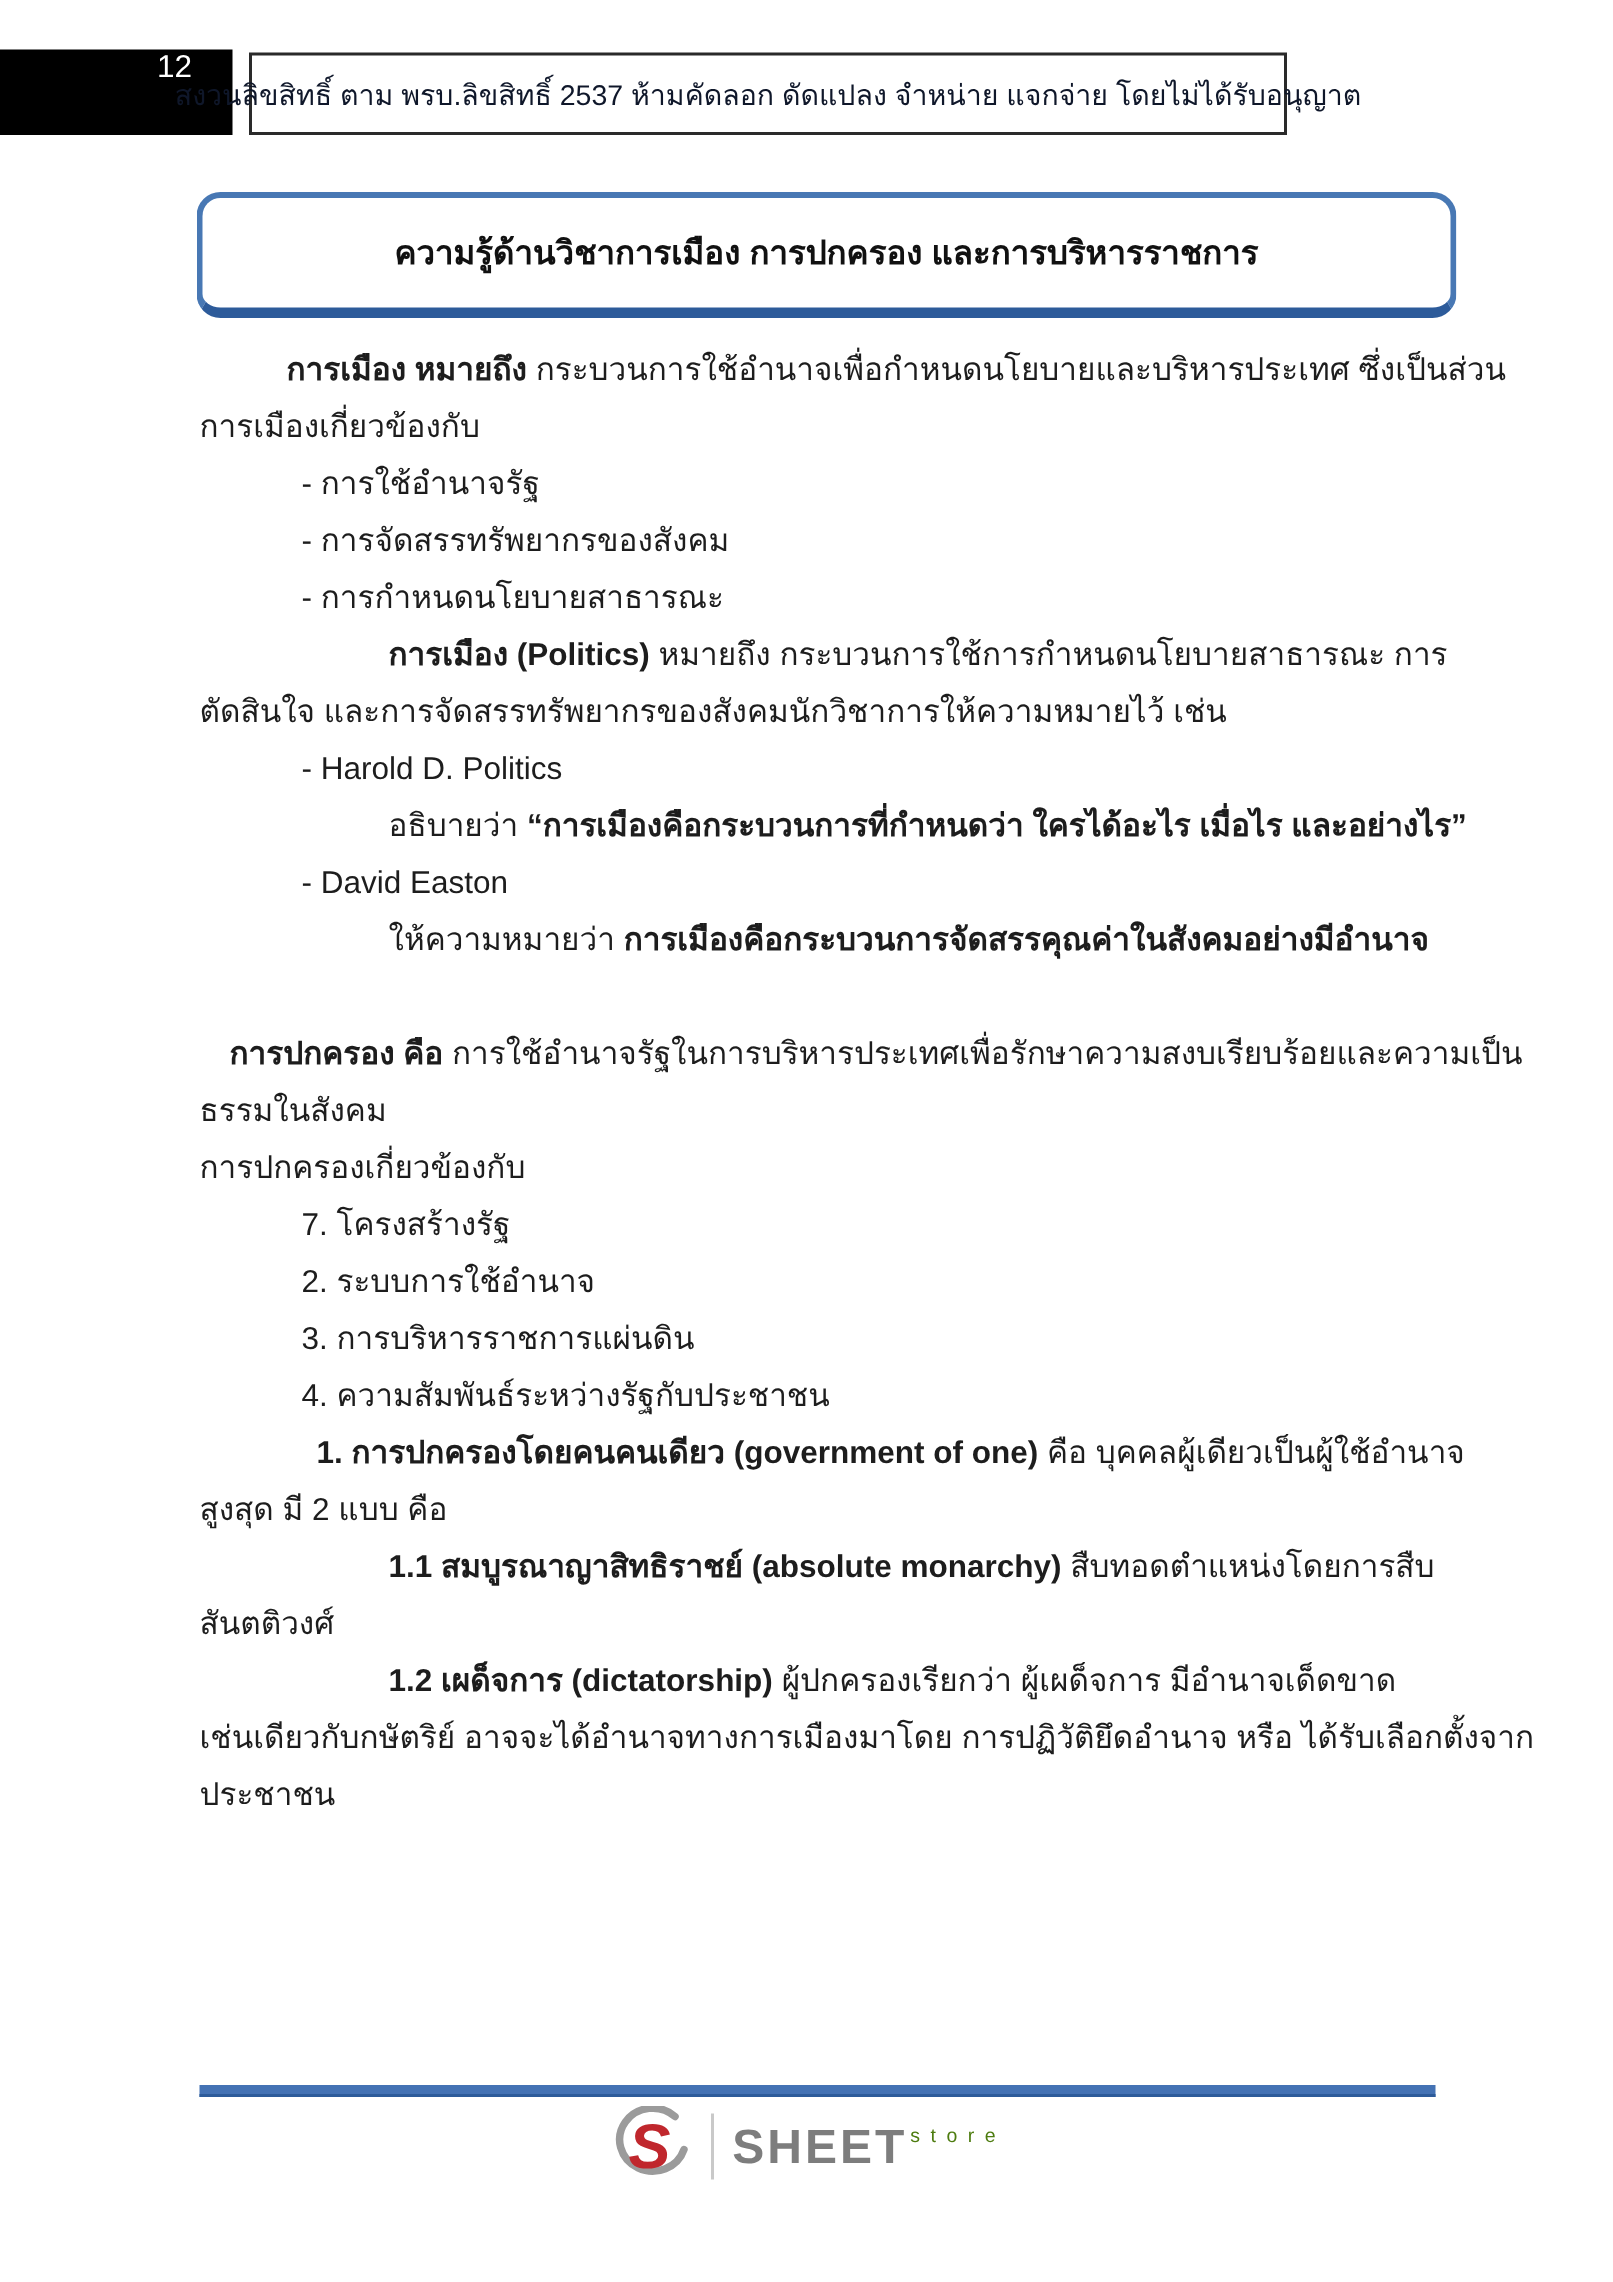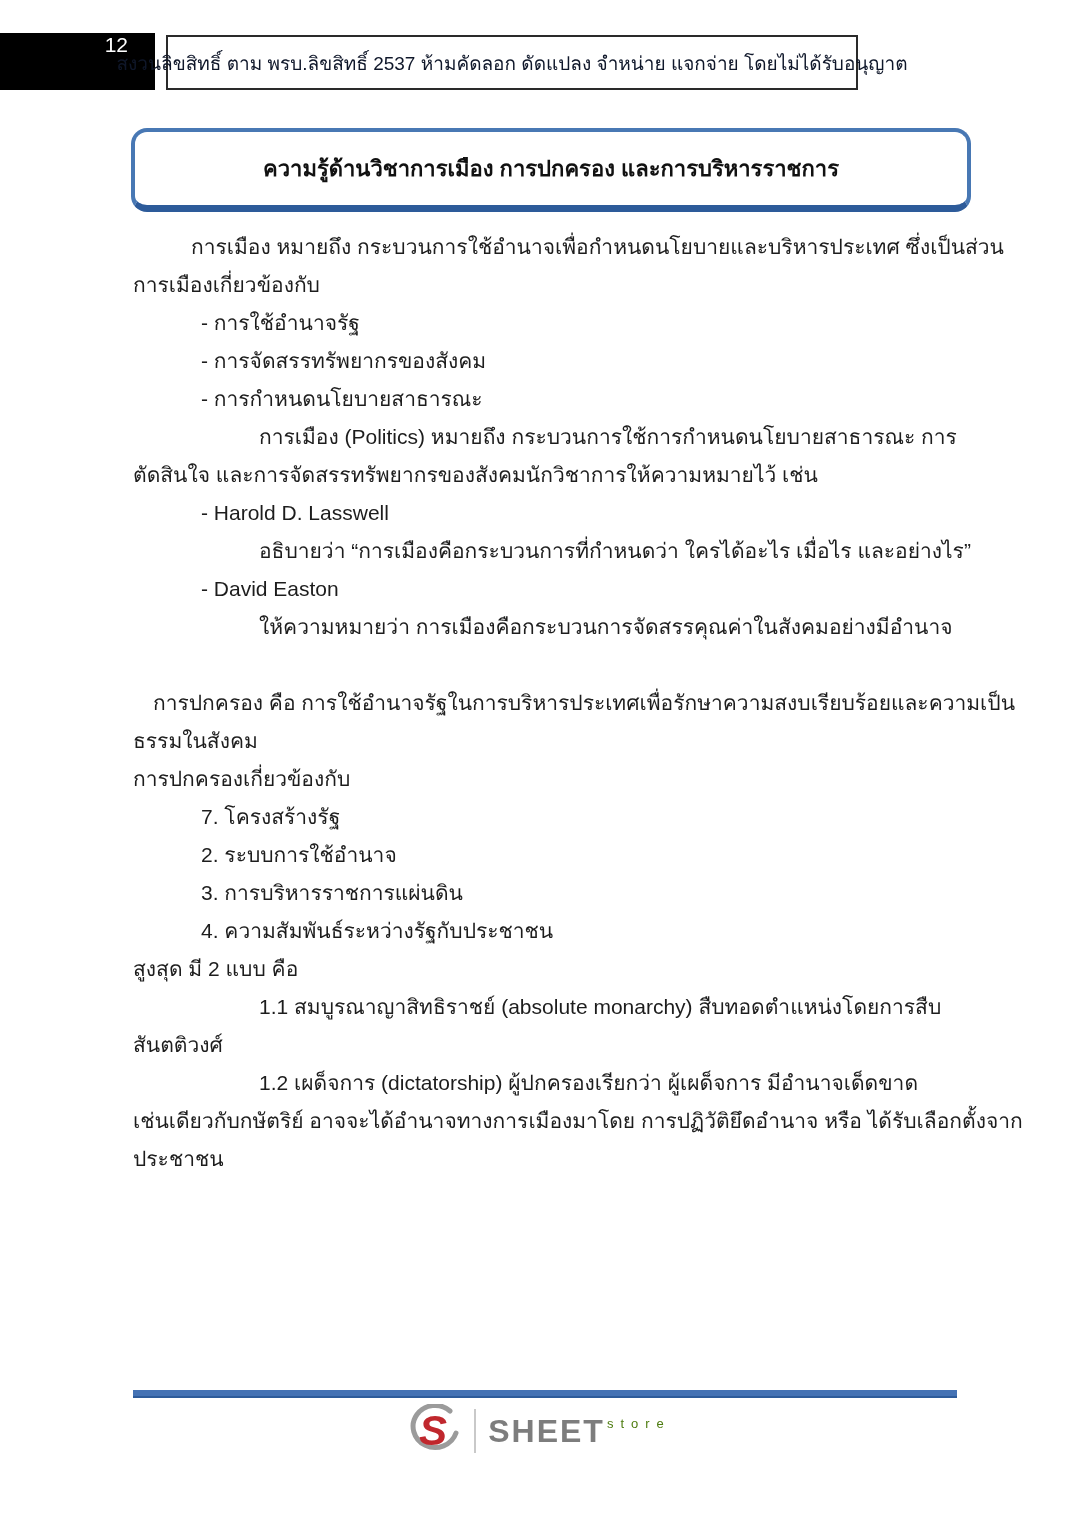--- a/index.html
+++ b/index.html
@@ -47,21 +47,21 @@
     font-size: 21px; color: #1d1d1d;
   }
   .line { line-height: 38px; height: 38px; white-space: nowrap; }
   .line.blank { height: 38px; }
   .line.flush { padding-left: 0; }
   .line.p1    { padding-left: 58px; }
   .line.small { padding-left: 20px; }
   .line.dash  { padding-left: 68px; }
   .line.mid   { padding-left: 78px; }
   .line.deep  { padding-left: 126px; }
-  .line .b { font-weight: normal; }
+  .line .b { font-weight: bold; }
   
   .footer-divider {
     position: absolute; left: 133px; top: 1390px;
     width: 824px; height: 8px;
     background: #4472b4;
     border-bottom: 2px solid #2d5b9a;
   }
   .logo-wrap {
     position: absolute; left: 0; top: 1404px;
     width: 1075px;
@@ -93,32 +93,33 @@
 </div>
 
 <div class="doc-body">
     <div class="line p1"><span class="b">การเมือง หมายถึง</span><span> กระบวนการใช้อำนาจเพื่อกำหนดนโยบายและบริหารประเทศ ซึ่งเป็นส่วน</span></div>
     <div class="line flush"><span>การเมืองเกี่ยวข้องกับ</span></div>
     <div class="line dash"><span>- การใช้อำนาจรัฐ</span></div>
     <div class="line dash"><span>- การจัดสรรทรัพยากรของสังคม</span></div>
     <div class="line dash"><span>- การกำหนดนโยบายสาธารณะ</span></div>
     <div class="line deep"><span class="b">การเมือง (Politics)</span><span> หมายถึง กระบวนการใช้การกำหนดนโยบายสาธารณะ การ</span></div>
     <div class="line flush"><span>ตัดสินใจ และการจัดสรรทรัพยากรของสังคมนักวิชาการให้ความหมายไว้ เช่น</span></div>
-    <div class="line dash"><span>- Harold D. Lasswell</span></div>
+    <div class="line dash"><span>- Harold D. Politics</span></div>
     <div class="line deep"><span>อธิบายว่า </span><span class="b">“การเมืองคือกระบวนการที่กำหนดว่า ใครได้อะไร เมื่อไร และอย่างไร”</span></div>
     <div class="line dash"><span>- David Easton</span></div>
     <div class="line deep"><span>ให้ความหมายว่า </span><span class="b">การเมืองคือกระบวนการจัดสรรคุณค่าในสังคมอย่างมีอำนาจ</span></div>
     <div class="line blank"></div>
     <div class="line small"><span class="b">การปกครอง คือ</span><span> การใช้อำนาจรัฐในการบริหารประเทศเพื่อรักษาความสงบเรียบร้อยและความเป็น</span></div>
     <div class="line flush"><span>ธรรมในสังคม</span></div>
     <div class="line flush"><span>การปกครองเกี่ยวข้องกับ</span></div>
     <div class="line dash"><span>7. โครงสร้างรัฐ</span></div>
     <div class="line dash"><span>2. ระบบการใช้อำนาจ</span></div>
     <div class="line dash"><span>3. การบริหารราชการแผ่นดิน</span></div>
     <div class="line dash"><span>4. ความสัมพันธ์ระหว่างรัฐกับประชาชน</span></div>
+    <div class="line mid"><span class="b">1. การปกครองโดยคนคนเดียว (government of one)</span><span> คือ บุคคลผู้เดียวเป็นผู้ใช้อำนาจ</span></div>
     <div class="line flush"><span>สูงสุด มี 2 แบบ คือ</span></div>
     <div class="line deep"><span class="b">1.1 สมบูรณาญาสิทธิราชย์ (absolute monarchy)</span><span> สืบทอดตำแหน่งโดยการสืบ</span></div>
     <div class="line flush"><span>สันตติวงศ์</span></div>
     <div class="line deep"><span class="b">1.2 เผด็จการ (dictatorship)</span><span> ผู้ปกครองเรียกว่า ผู้เผด็จการ มีอำนาจเด็ดขาด</span></div>
     <div class="line flush"><span>เช่นเดียวกับกษัตริย์ อาจจะได้อำนาจทางการเมืองมาโดย การปฏิวัติยึดอำนาจ หรือ ได้รับเลือกตั้งจาก</span></div>
     <div class="line flush"><span>ประชาชน</span></div>
   </div>
 
 <div class="footer-divider"></div>
 <div class="logo-wrap">

